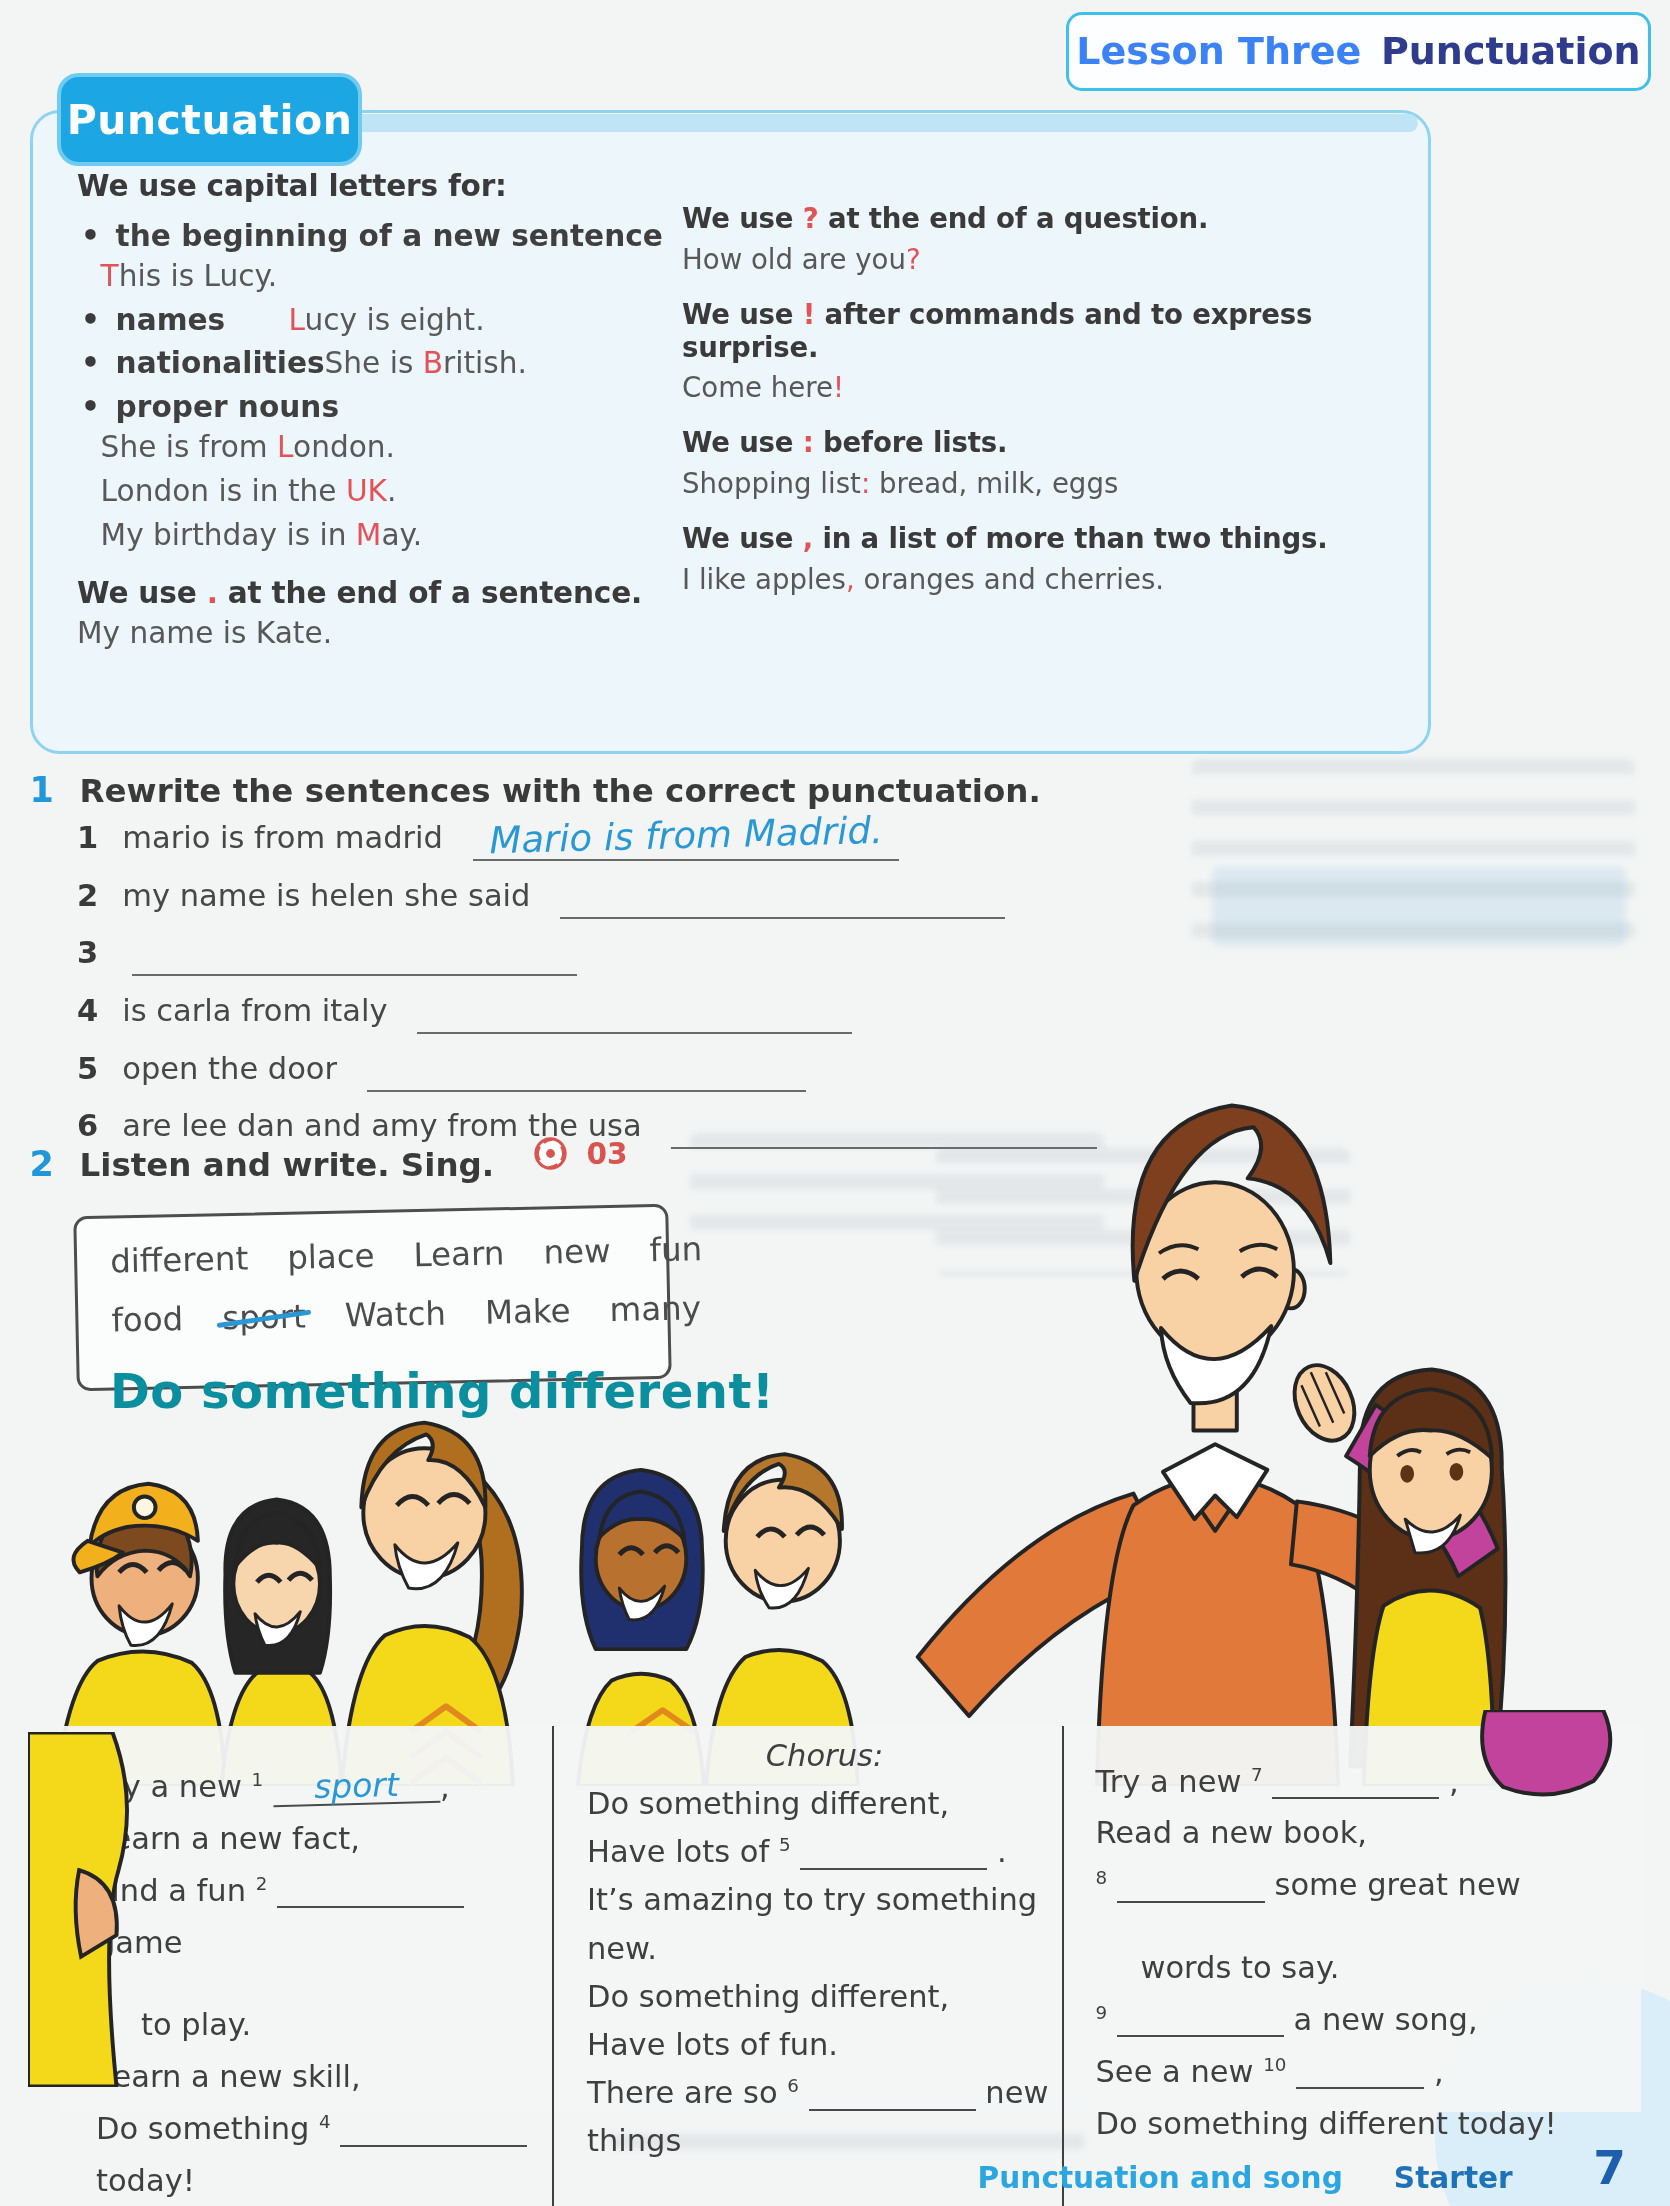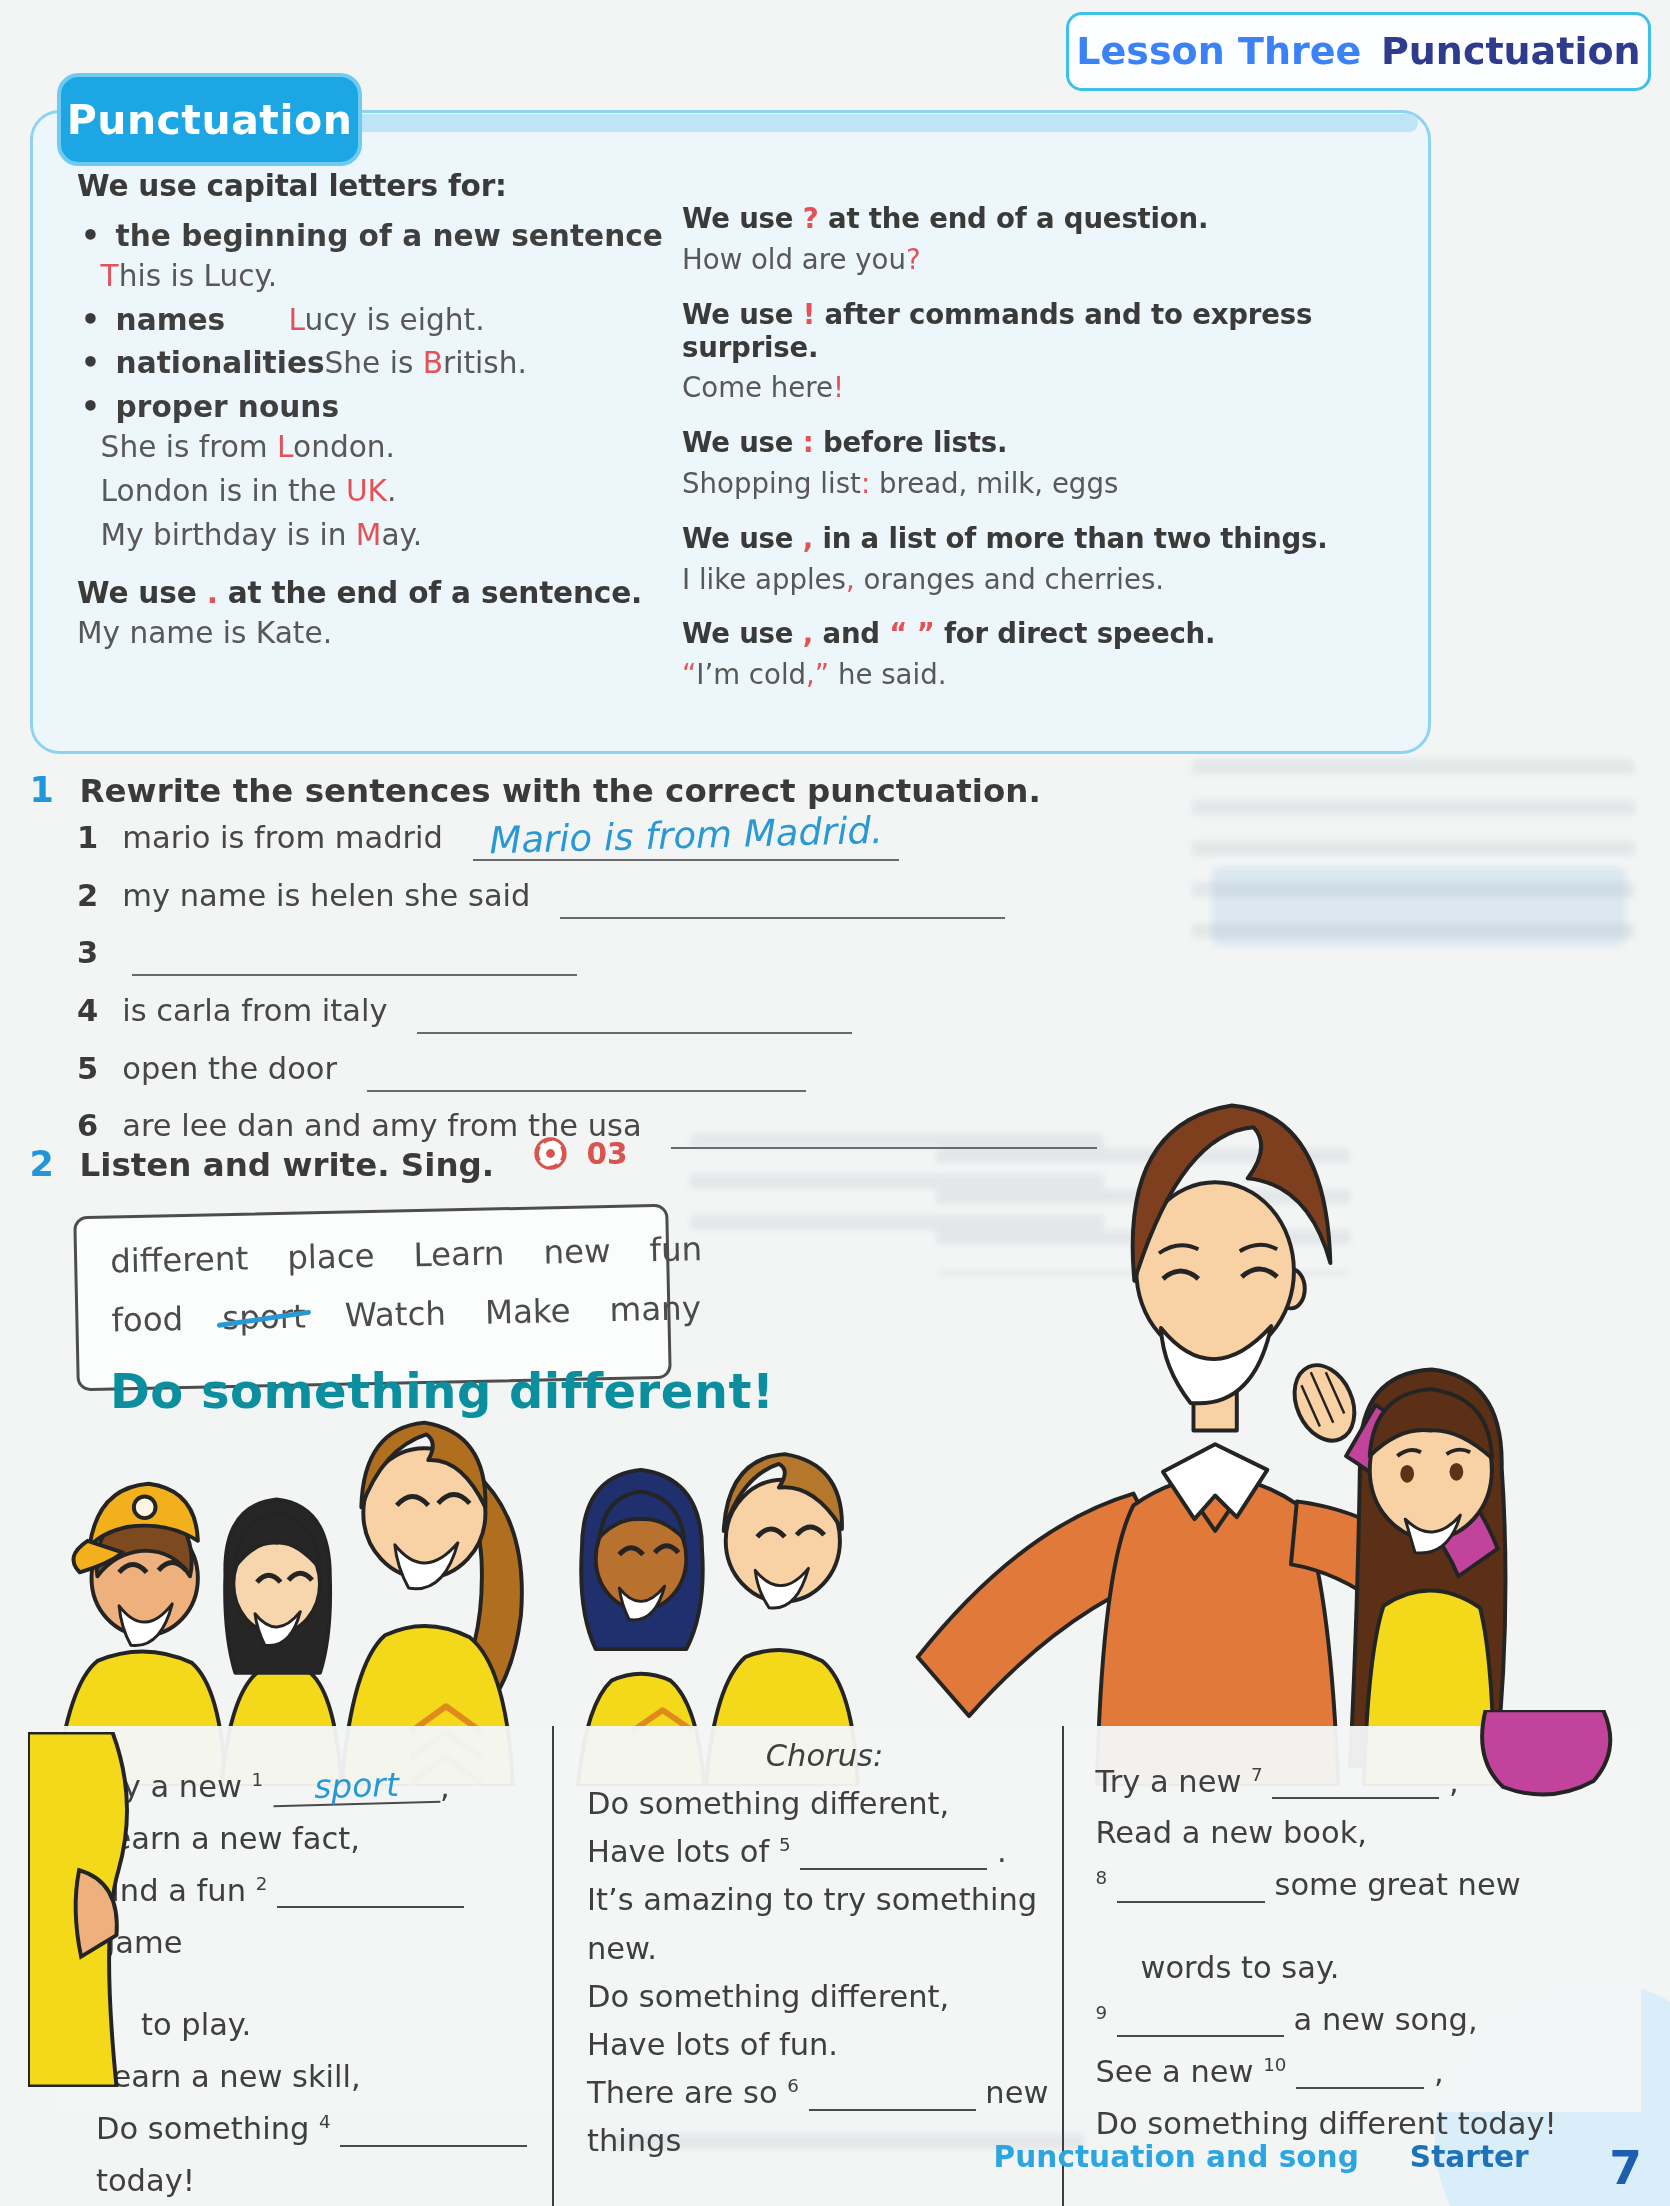--- a/index.html
+++ b/index.html
@@ -80,21 +80,21 @@
   .lyr-line .hand{font-size:1.08em;}
   .w130{min-width:128px!important}.w150{min-width:148px!important}
   .w170{min-width:167px!important}.w190{min-width:187px!important}
   .chorus-label{font-style:italic;text-align:center;}
   .indent{margin-left:45px;margin-top:31px;}
   .side-blob{position:absolute;z-index:3;}
 
   
   .corner{position:absolute;right:-79px;bottom:-89px;width:315px;height:315px;border-radius:50%;
           background:#d9eef9;z-index:1;}
-  .footer{position:absolute;right:29px;top:2140px;z-index:3;display:flex;align-items:flex-start;gap:51px;}
+  .footer{position:absolute;right:45px;top:2140px;z-index:3;display:flex;align-items:flex-end;gap:51px;}
   .footer-type{color:#2ba6e0;font-weight:bold;font-size:29.6px;}
   .footer-level{color:#1d72b8;font-weight:bold;font-size:29.6px;}
   .footer-page{color:#1d5fae;font-weight:bold;font-size:47px;margin-left:29.6px;}
 </style>
 </head>
 <body>
 
 <div class="page">
 
   <div class="ghost" style="left:1192px;top:759px;width:443px;height:197px;"></div>
@@ -145,24 +145,20 @@
       <div class="rule-heading"><span>We use </span><span class="red">!</span><span> after commands and to express surprise.</span></div>
       <div class="rule-ex"><span>Come here</span><span class="red">!</span></div>
     </div>
     <div class="rblock">
       <div class="rule-heading"><span>We use </span><span class="red">:</span><span> before lists.</span></div>
       <div class="rule-ex"><span>Shopping list</span><span class="red">:</span><span> bread, milk, eggs</span></div>
     </div>
     <div class="rblock">
       <div class="rule-heading"><span>We use </span><span class="red">,</span><span> in a list of more than two things.</span></div>
       <div class="rule-ex"><span>I like apples</span><span class="red">,</span><span> oranges and cherries.</span></div>
-    </div>
-    <div class="rblock">
-      <div class="rule-heading"><span>We use </span><span class="red">,</span><span> and </span><span class="red">“ ”</span><span> for direct speech.</span></div>
-      <div class="rule-ex"><span class="red">“</span><span>I’m cold</span><span class="red">,”</span><span> he said.</span></div>
     </div>
   </div>
 
   <div class="ex-head" style="left:29.6px;top:770px;">
     <span class="ex-num">1</span>
     <span class="ex-title">Rewrite the sentences with the correct punctuation.</span>
   </div>
   <div class="ex1-items">
     <div class="ex-item">
       <span class="item-num">1</span>

